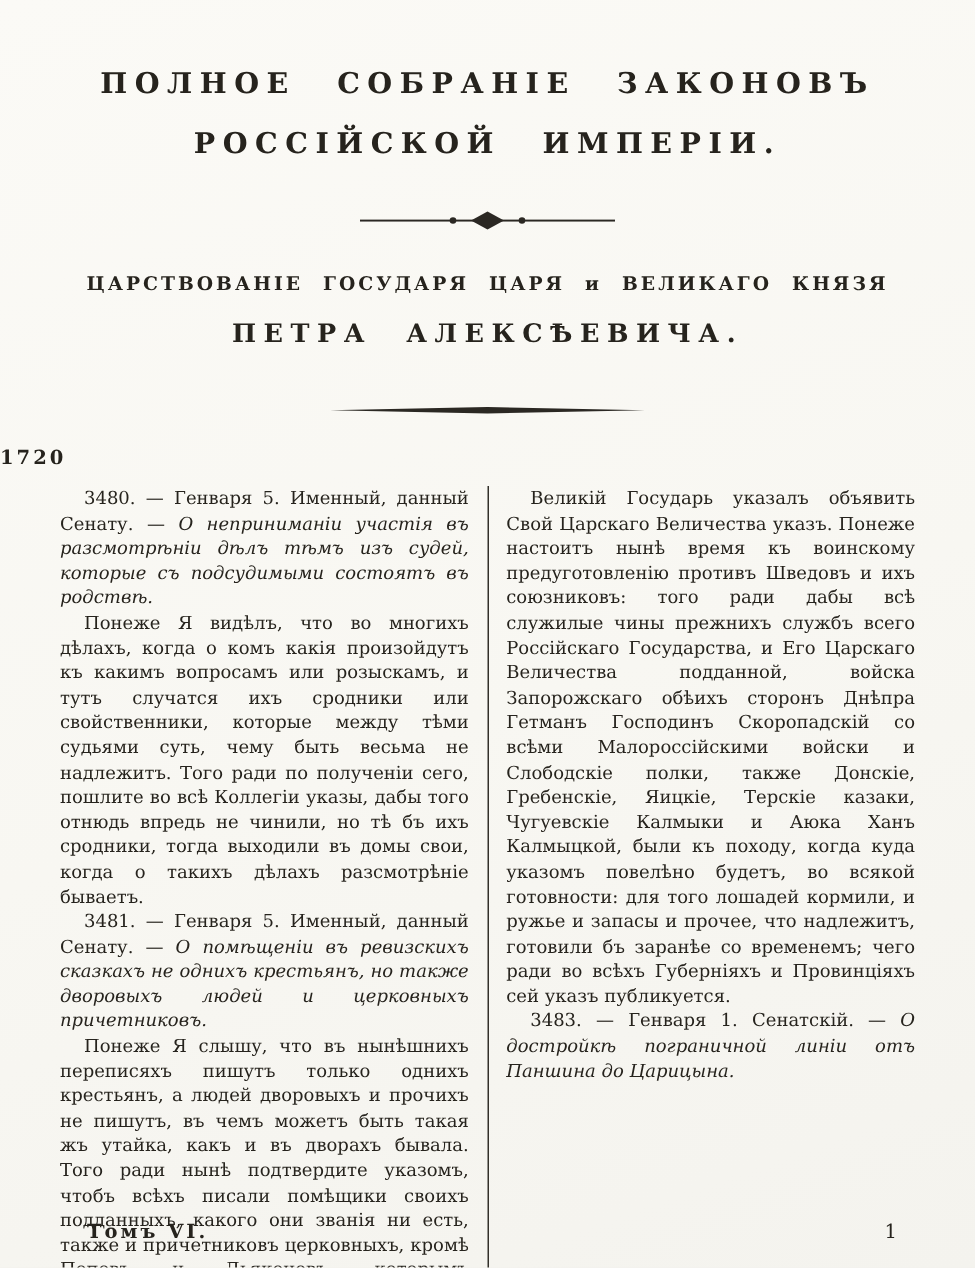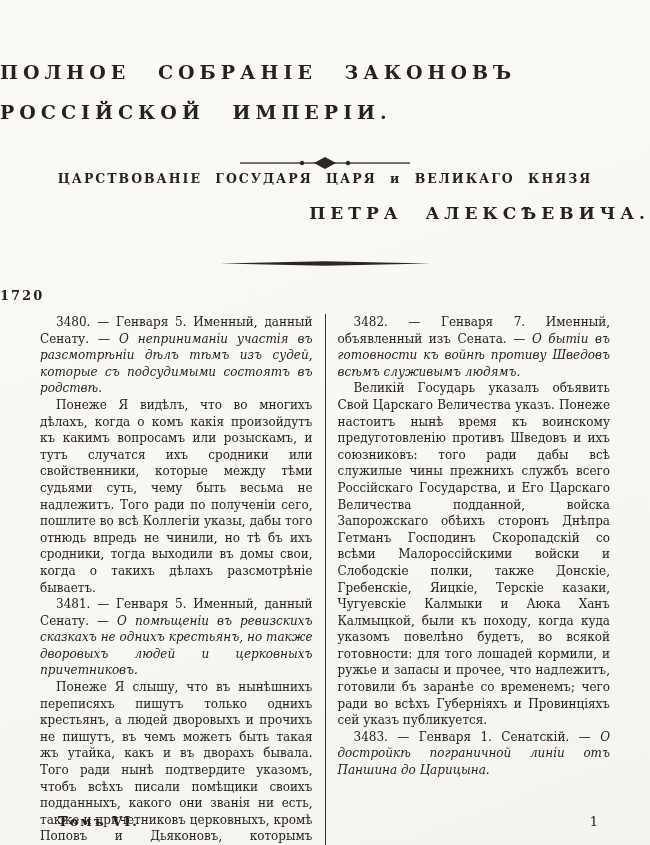--- a/index.html
+++ b/index.html
@@ -9,41 +9,42 @@
     background:#f2f1ed;
   }
   .page {
     position:relative;
     width:650px; height:845px;
     background:linear-gradient(160deg,#fbfaf6 0%, #f8f7f2 55%, #f4f3ee 100%);
     color:#26231d;
     overflow:hidden;
   }
   .main-title {
-    padding-top:52px;
-    text-align:left;
+    padding-top:36px;
+    text-align:center;
     font-size:19px;
     font-weight:bold;
     letter-spacing:5px;
     word-spacing:16px;
     line-height:40px;
   }
   .title-line { display:block; white-space:nowrap; }
   .ornament { margin-top:20px; text-align:center; }
   .reign-heading {
+    margin-top:26px;
     text-align:center;
     font-size:12.5px;
     font-weight:bold;
     letter-spacing:2px;
     word-spacing:7px;
     white-space:nowrap;
   }
   .tsar-name {
     margin-top:17px;
-    text-align:right;
+    text-align:center;
     font-size:17px;
     font-weight:bold;
     letter-spacing:5px;
     word-spacing:12px;
     white-space:nowrap;
   }
   .rule { margin-top:30px; text-align:center; }
   .year {
     margin-top:16px;
     text-align:left;
@@ -113,21 +114,20 @@
 
   <div class="columns">
     <div class="col col-left" id="left-column">
         <p class="para"><span class="run">3480. — Генваря 5. Именный, данный Сенату. — </span><span class="run italic">О неприниманіи участія въ разсмотрѣніи дѣлъ тѣмъ изъ судей, которые съ подсудимыми состоятъ въ родствѣ.</span></p>
         <p class="para"><span class="run">Понеже Я видѣлъ, что во многихъ дѣлахъ, когда о комъ какія произойдутъ къ какимъ вопросамъ или розыскамъ, и тутъ случатся ихъ сродники или свойственники, которые между тѣми судьями суть, чему быть весьма не надлежитъ. Того ради по полученіи сего, пошлите во всѣ Коллегіи указы, дабы того отнюдь впредь не чинили, но тѣ бъ ихъ сродники, тогда выходили въ домы свои, когда о такихъ дѣлахъ разсмотрѣніе бываетъ.</span></p>
         <p class="para"><span class="run">3481. — Генваря 5. Именный, данный Сенату. — </span><span class="run italic">О помѣщеніи въ ревизскихъ сказкахъ не однихъ крестьянъ, но также дворовыхъ людей и церковныхъ причетниковъ.</span></p>
         <p class="para"><span class="run">Понеже Я слышу, что въ нынѣшнихъ переписяхъ пишутъ только однихъ крестьянъ, а людей дворовыхъ и прочихъ не пишутъ, въ чемъ можетъ быть такая жъ утайка, какъ и въ дворахъ бывала. Того ради нынѣ подтвердите указомъ, чтобъ всѣхъ писали помѣщики своихъ подданныхъ, какого они званія ни есть, также и причетниковъ церковныхъ, кромѣ Поповъ и Дьяконовъ, которымъ особливую</span></p>
       </div>
     <div class="col-divider"></div>
     <div class="col col-right" id="right-column">
-        <p class="para"><span class="run">3482. — Генваря 7. Именный, объявленный изъ Сената. — </span><span class="run italic">О бытіи въ готовности къ войнѣ противу Шведовъ всѣмъ служивымъ людямъ.</span></p>
         <p class="para"><span class="run">Великій Государь указалъ объявить Свой Царскаго Величества указъ. Понеже настоитъ нынѣ время къ воинскому предуготовленію противъ Шведовъ и ихъ союзниковъ: того ради дабы всѣ служилые чины прежнихъ службъ всего Россійскаго Государства, и Его Царскаго Величества подданной, войска Запорожскаго обѣихъ сторонъ Днѣпра Гетманъ Господинъ Скоропадскій со всѣми Малороссійскими войски и Слободскіе полки, также Донскіе, Гребенскіе, Яицкіе, Терскіе казаки, Чугуевскіе Калмыки и Аюка Ханъ Калмыцкой, были къ походу, когда куда указомъ повелѣно будетъ, во всякой готовности: для того лошадей кормили, и ружье и запасы и прочее, что надлежитъ, готовили бъ заранѣе со временемъ; чего ради во всѣхъ Губерніяхъ и Провинціяхъ сей указъ публикуется.</span></p>
         <p class="para"><span class="run">3483. — Генваря 1. Сенатскій. — </span><span class="run italic">О достройкѣ пограничной линіи отъ Паншина до Царицына.</span></p>
       </div>
   </div>
 
   <div class="footer-left">Томъ VI.</div>
   <div class="footer-right">1</div>
 
 </div>
 

